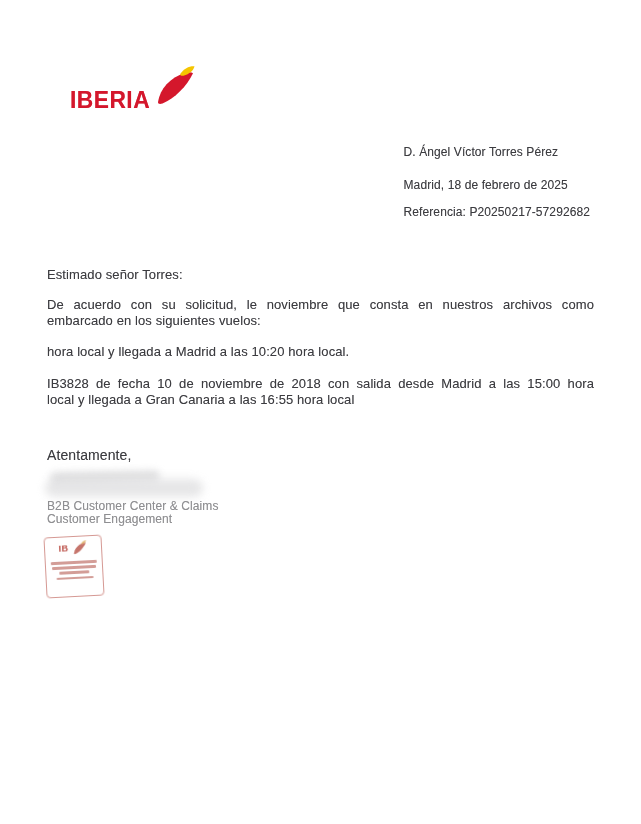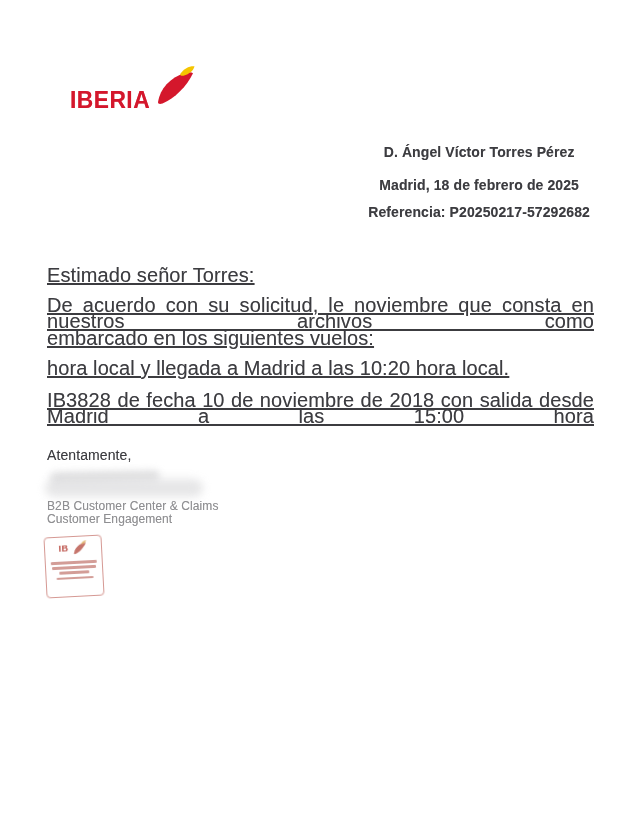--- a/index.html
+++ b/index.html
@@ -22,34 +22,32 @@
     font-size: 24px; font-weight: 700; letter-spacing: 0.5px;
     color: #d4172c;
     transform: scaleX(0.95); transform-origin: left center;
     text-shadow: 0 0 0.6px rgba(212,23,44,0.55);
   }
   .logo .swoosh { position: absolute; left: 86px; top: 0; }
 
   
   .meta {
     position: absolute; top: 144px; right: 51px;
-    text-align: center; font-size: 14px; line-height: 16px;
+    text-align: left; font-size: 12px; line-height: 16px;
     letter-spacing: 0.1px;
     text-shadow: 0 0 0.5px rgba(60,60,64,0.4);
-    font-weight: bold;
   }
   .meta .m-date { margin-top: 17px; }
   .meta .m-ref  { margin-top: 11px; }
 
   
   .letter-body {
     position: absolute; left: 47px; top: 267px; width: 547px;
-    font-size: 20px; line-height: 16.2px; letter-spacing: 0.1px;
+    font-size: 13px; line-height: 16.2px; letter-spacing: 0.1px;
     text-shadow: 0 0 0.5px rgba(60,60,64,0.4);
-    text-decoration: underline;
   }
   .para { margin-top: 14px; }
   .para.p3 { margin-top: 16px; }
   .line { width: 100%; }
   .line.just { text-align: justify; text-align-last: justify; }
 
   
   .signoff {
     position: absolute; left: 47px; top: 447px;
     font-size: 14px; letter-spacing: 0.1px;
@@ -124,20 +122,21 @@
       <div class="line just">De acuerdo con su solicitud, le noviembre que consta en nuestros archivos como</div>
       <div class="line">embarcado en los siguientes vuelos:</div>
     </div>
 
     <div class="para p2">
       <div class="line">hora local y llegada a Madrid a las 10:20 hora local.</div>
     </div>
 
     <div class="para p3">
       <div class="line just">IB3828 de fecha 10 de noviembre de 2018 con salida desde Madrid a las 15:00 hora</div>
+      <div class="line">local y llegada a Gran Canaria a las 16:55 hora local</div>
     </div>
   </div>
 
   <div class="signoff">Atentamente,</div>
 
   <div class="sig-smudge-1"></div>
   <div class="sig-smudge-2"></div>
 
   <div class="dept">
     <div>B2B Customer Center &amp; Claims</div>

